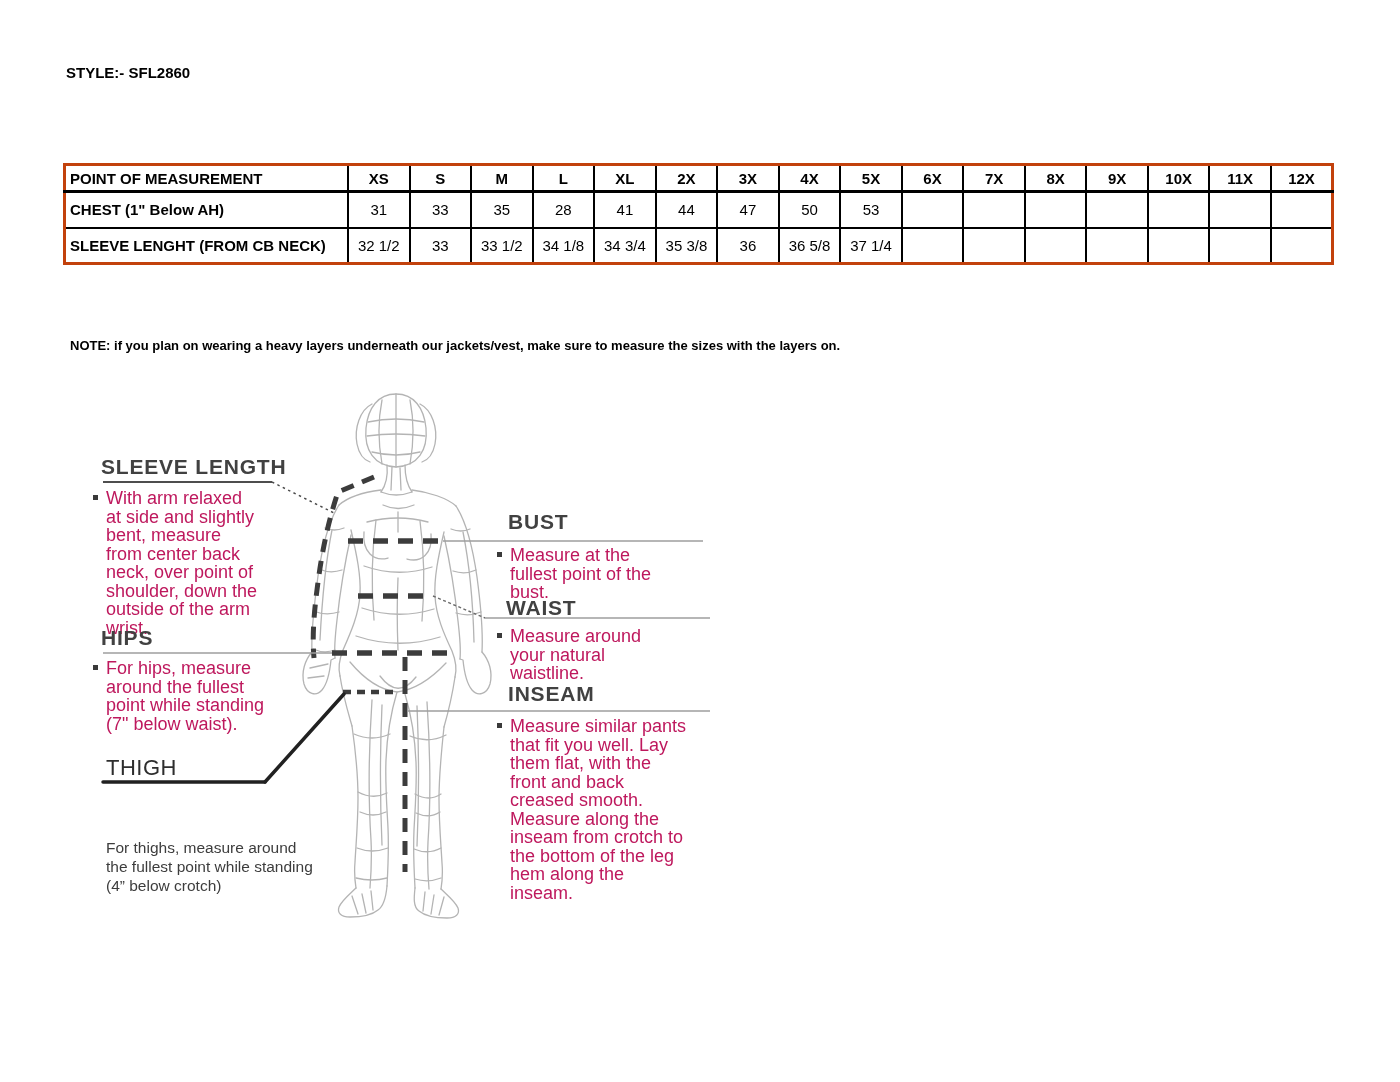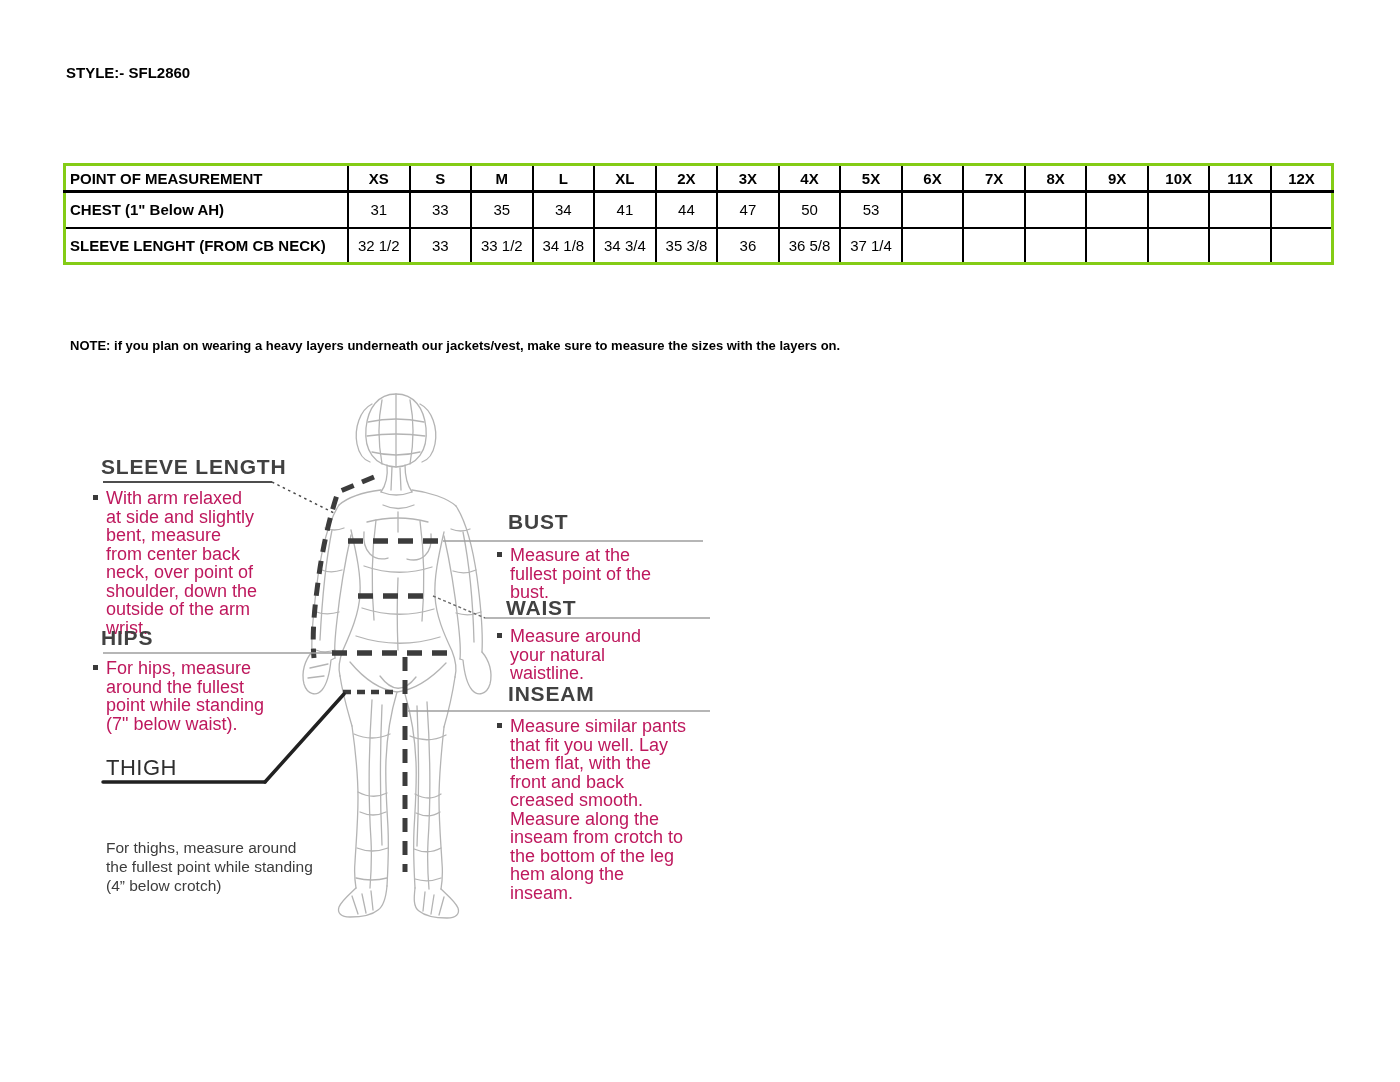--- a/index.html
+++ b/index.html
@@ -3,21 +3,21 @@
 <meta charset="utf-8">
 <style>
   html,body{margin:0;padding:0;background:#fff;}
   #page{position:relative;width:1400px;height:1082px;background:#ffffff;overflow:hidden;
         font-family:"Liberation Sans",sans-serif;padding-left:6px;}
 
   .doc-title{position:absolute;left:66px;top:64px;font-size:15px;font-weight:bold;color:#000;}
 
   
   .size-table{position:absolute;left:63px;top:163px;width:1271px;border-collapse:collapse;
-              table-layout:fixed;border:3px solid #84cc16;}
+              table-layout:fixed;border:3px solid #c2410c;}
   .size-table th,.size-table td{border:2px solid #000;padding:0;overflow:hidden;white-space:nowrap;}
   .size-table thead tr{height:27px;}
   .size-table thead th{font-size:15px;font-weight:bold;text-align:center;border-bottom:3px solid #000;color:#000;}
   .size-table thead th:first-child{width:277px;text-align:left;padding-left:4px;}
   .size-table tbody tr{height:36px;}
   .size-table tbody th.row-label{font-size:15px;font-weight:bold;text-align:left;padding-left:4px;color:#000;}
   .size-table tbody td{font-size:15px;font-weight:400;text-align:center;color:#000;}
 
   .note-line{position:absolute;left:70px;top:338px;font-size:13px;font-weight:bold;color:#000;}
 
@@ -59,21 +59,21 @@
           <th>11X</th>
           <th>12X</th>
         </tr>
       </thead>
     <tbody>
         <tr>
           <th class="row-label">CHEST (1" Below AH)</th>
           <td>31</td>
           <td>33</td>
           <td>35</td>
-          <td>34</td>
+          <td>28</td>
           <td>41</td>
           <td>44</td>
           <td>47</td>
           <td>50</td>
           <td>53</td>
           <td></td>
           <td></td>
           <td></td>
           <td></td>
           <td></td>

